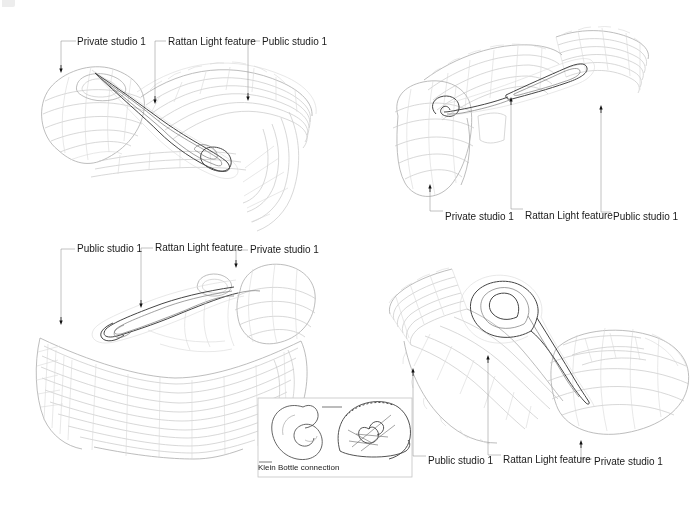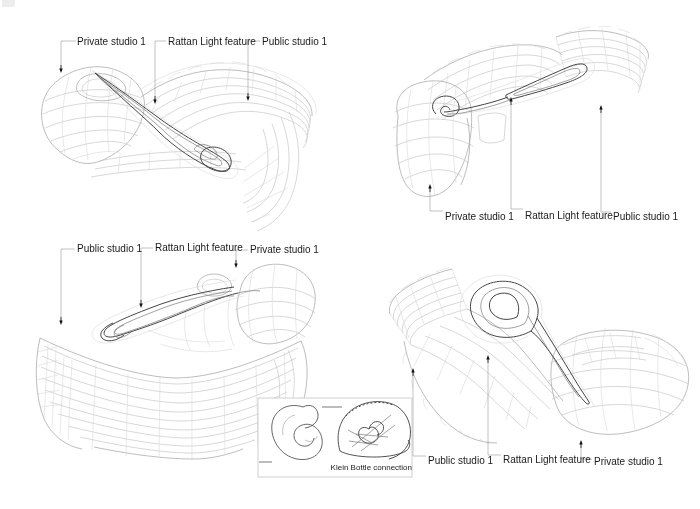--- a/index.html
+++ b/index.html
@@ -6,21 +6,21 @@
   #stage{
     position:relative;width:700px;height:509px;background:#ffffff;overflow:hidden;
     font-family:"Liberation Sans", sans-serif;
   }
   #wire{position:absolute;left:0;top:0;}
   .lbl{
     position:absolute;font-size:10px;line-height:9px;color:#1a1a1a;
     white-space:nowrap;letter-spacing:0px;
   }
   .caption{
-    position:absolute;left:258px;top:463px;width:154px;text-align:right;
+    position:absolute;left:258px;top:463px;width:154px;text-align:left;
     font-size:8px;color:#222;white-space:nowrap;
   }
   .micro{position:absolute;background:#bcbcbc;height:1.5px;}
   #corner-smudge{position:absolute;left:2px;top:0;width:13px;height:7px;background:#ededed;border-radius:0 0 2px 0;}
   
   .w1{stroke:#c7c7c7;stroke-width:.7;fill:none;}
   .w2{stroke:#acacac;stroke-width:.8;fill:none;}
   .w3{stroke:#d9d9d9;stroke-width:.6;fill:none;}
   .rb{stroke:#454545;stroke-width:1;fill:none;}
   .rb2{stroke:#787878;stroke-width:.7;fill:none;}

